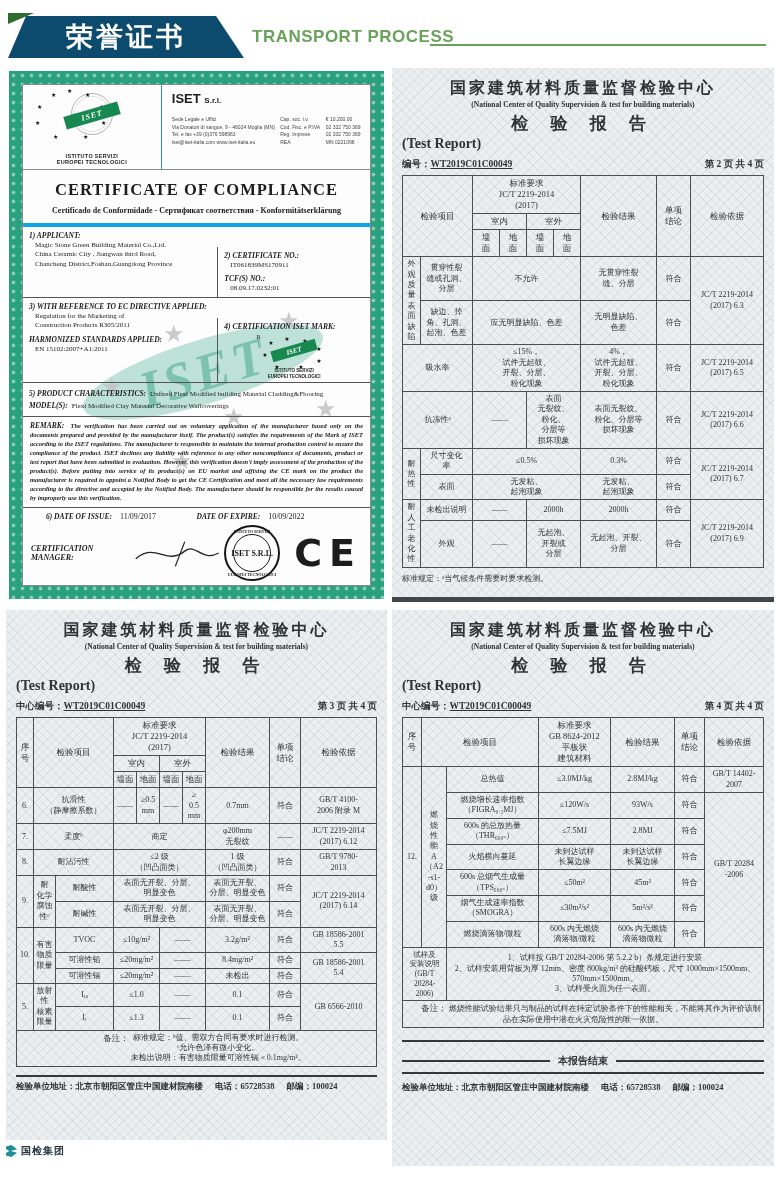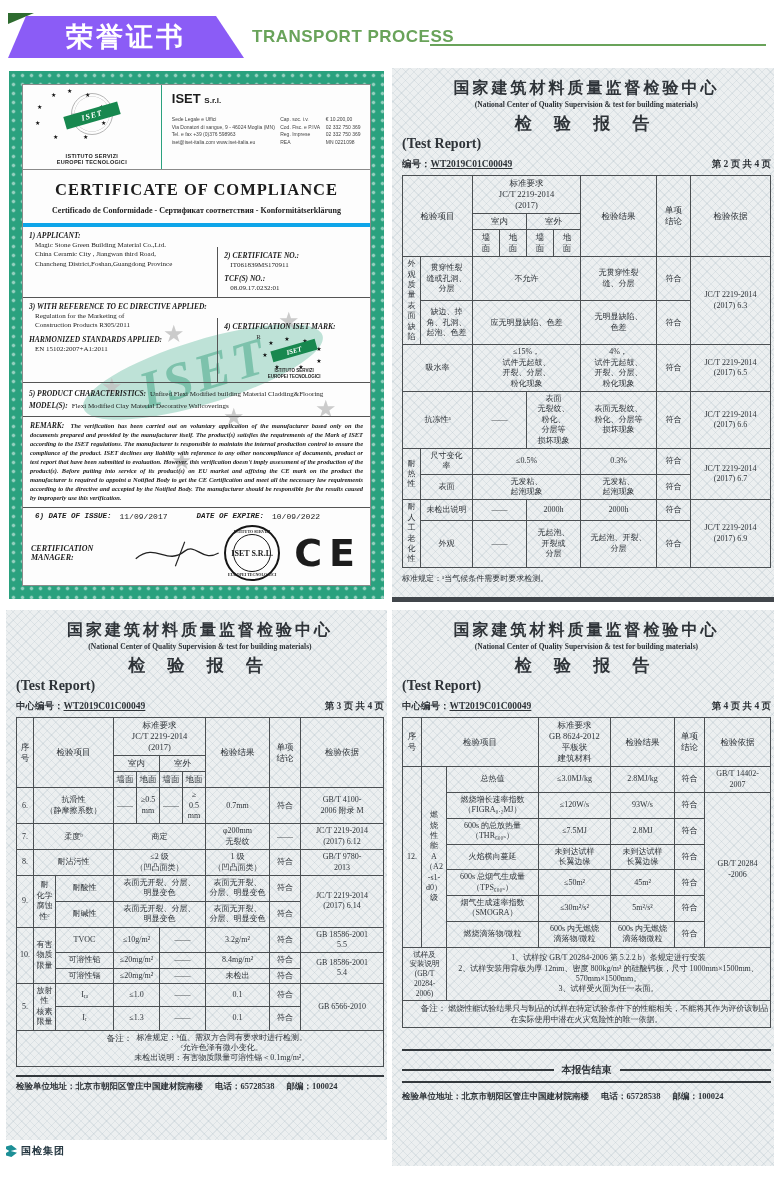--- a/index.html
+++ b/index.html
@@ -4,39 +4,39 @@
 <style>
   * { margin:0; padding:0; box-sizing:border-box; }
   body { width:780px; height:1179px; overflow:hidden; background:#ffffff;
          font-family:"Liberation Sans","DejaVu Sans",sans-serif; }
 
   
   .banner { position:relative; height:64px; }
   .banner-tri { position:absolute; left:8px; top:13px; width:26px; height:11px;
     background:#2e6b2f; clip-path:polygon(0 0,100% 0,0 100%); }
   .banner-ribbon { position:absolute; left:8px; top:16px; width:236px; height:42px;
-    background:#8b5cf6; clip-path:polygon(18px 0,208px 0,236px 100%,0 100%);
+    background:#0c4a6e; clip-path:polygon(18px 0,208px 0,236px 100%,0 100%);
     display:flex; align-items:center; justify-content:center; }
   .banner-ribbon span { color:#fff; font-size:27px; font-weight:bold; letter-spacing:3px; }
   .banner-sub { position:absolute; left:252px; top:27px; font-size:17px; color:#69a35a;
     font-weight:bold; letter-spacing:0.5px; }
   .banner-line { position:absolute; left:430px; right:14px; top:44px; height:2px; background:#69a35a; }
 
   
   .sheets { display:grid; grid-template-columns:381px 382px; gap:8px 5px; padding:4px 6px 0 6px; }
   .card { position:relative; overflow:hidden; }
   .card.top { height:534px; }
   .card.bot { height:556px; }
 
   
   .paper { width:100%; height:100%; background-color:#eceff0;
     background-image:
       repeating-linear-gradient(45deg, rgba(150,170,182,.18) 0 1px, transparent 1px 6px),
       repeating-linear-gradient(135deg, rgba(150,170,182,.18) 0 1px, transparent 1px 6px);
-    padding:10px 3px 0 10px; color:#2e3338;
+    padding:10px 10px 0 10px; color:#2e3338;
     font-family:"Liberation Serif","DejaVu Serif",serif; }
   .rh-cn { text-align:center; font-size:16px; font-weight:bold; letter-spacing:3px; }
   .rh-en { text-align:center; font-size:7.5px; font-weight:bold; margin-top:1px; }
   .rh-t  { text-align:center; font-size:17px; font-weight:bold; letter-spacing:9px; margin-top:3px; }
   .rh-te { text-align:left; font-size:14px; font-weight:bold; margin-top:1px; }
   .rh-row { display:flex; justify-content:space-between; align-items:flex-end;
             font-size:9.5px; font-weight:bold; margin:6px 0 4px 0; }
   .rno u { text-decoration:underline; }
 
   table.rpt { border-collapse:collapse; width:100%; table-layout:fixed;
@@ -49,21 +49,21 @@
   td.left { text-align:left; padding:2px 4px; }
 
   .footnote { font-size:8px; margin-top:5px; }
   .darkbar { position:absolute; left:0; right:0; bottom:0; height:5px; background:#41464b; }
 
   .rfooter { border-top:2px solid #33383c; margin-top:8px; padding-top:4px;
     font-size:8.5px; font-weight:bold; display:flex; gap:12px; }
   .endline { display:flex; align-items:center; gap:8px; margin-top:10px;
     font-size:10px; font-weight:bold; }
   .endline .l { flex:1; height:2px; background:#33383c; }
-  .endwrap { border-top:2px solid #33383c; margin-top:21px; padding:2px 0; }
+  .endwrap { border-top:2px solid #33383c; margin-top:12px; padding:2px 0; }
   .endwrap2 { border-bottom:2px solid #33383c; margin-bottom:4px; padding-bottom:4px; }
 
   .logo-strip { height:22px; background:#fff; display:flex; align-items:center; }
   .cnbm-mark { width:14px; height:12px; background:#1d8f96; margin-left:-3px;
     clip-path:polygon(0 20%,60% 0,100% 35%,55% 50%,100% 65%,60% 100%,0 80%,45% 50%); }
   .cnbm-text { font-size:10px; font-weight:bold; color:#243640; margin-left:4px; letter-spacing:1px; }
 
   
   .cert-outer { width:100%; height:100%; background:#fff; padding:3px; }
   .cert-frame { width:100%; height:100%; background-color:#2aa17e;
@@ -109,21 +109,21 @@
   .rowB { min-height:72px; }
   .c-5 { border-bottom:1px solid #555; padding:4px 6px; }
   .inline-lab { display:flex; gap:4px; align-items:baseline; margin-top:2px; flex-wrap:wrap; }
   .inline-lab .txt { margin-top:0; padding-left:0; }
 
   .c-remark { border-bottom:1px solid #555; padding:4px 7px; }
   .c-remark .body { font-size:6.4px; line-height:1.4; text-align:justify;
     font-style:italic; font-weight:600; color:#222; }
   .c-remark .lab { display:inline; margin-right:3px; }
 
-  .c-dates { display:flex; padding:4px 12px; font-size:8px;font-family:Liberation Mono, monospace; }
+  .c-dates { display:flex; padding:4px 23px; font-size:8px; }
   .c-dates .half { flex:1; display:flex; gap:8px; }
   .c-sign { flex:1; display:flex; align-items:center; padding:0 8px 4px 8px; position:relative; }
   .c-sign .lab { font-size:8px; }
   .stamp { position:relative; width:56px; height:56px; border:2px solid #161616; border-radius:50%;
     display:flex; align-items:center; justify-content:center; margin-left:2px; flex:none; }
   .stamp::before { content:""; position:absolute; inset:7px; border:1px solid #161616; border-radius:50%; }
   .stamp .c { font-size:8px; font-weight:bold; z-index:1; }
   .stamp .rt { position:absolute; top:2px; left:0; right:0; text-align:center; font-size:4px; font-weight:bold; }
   .stamp .rb { position:absolute; bottom:2px; left:0; right:0; text-align:center; font-size:4px; font-weight:bold; }
   .ce { font-size:38px; font-weight:bold; letter-spacing:7px; margin-left:14px;

